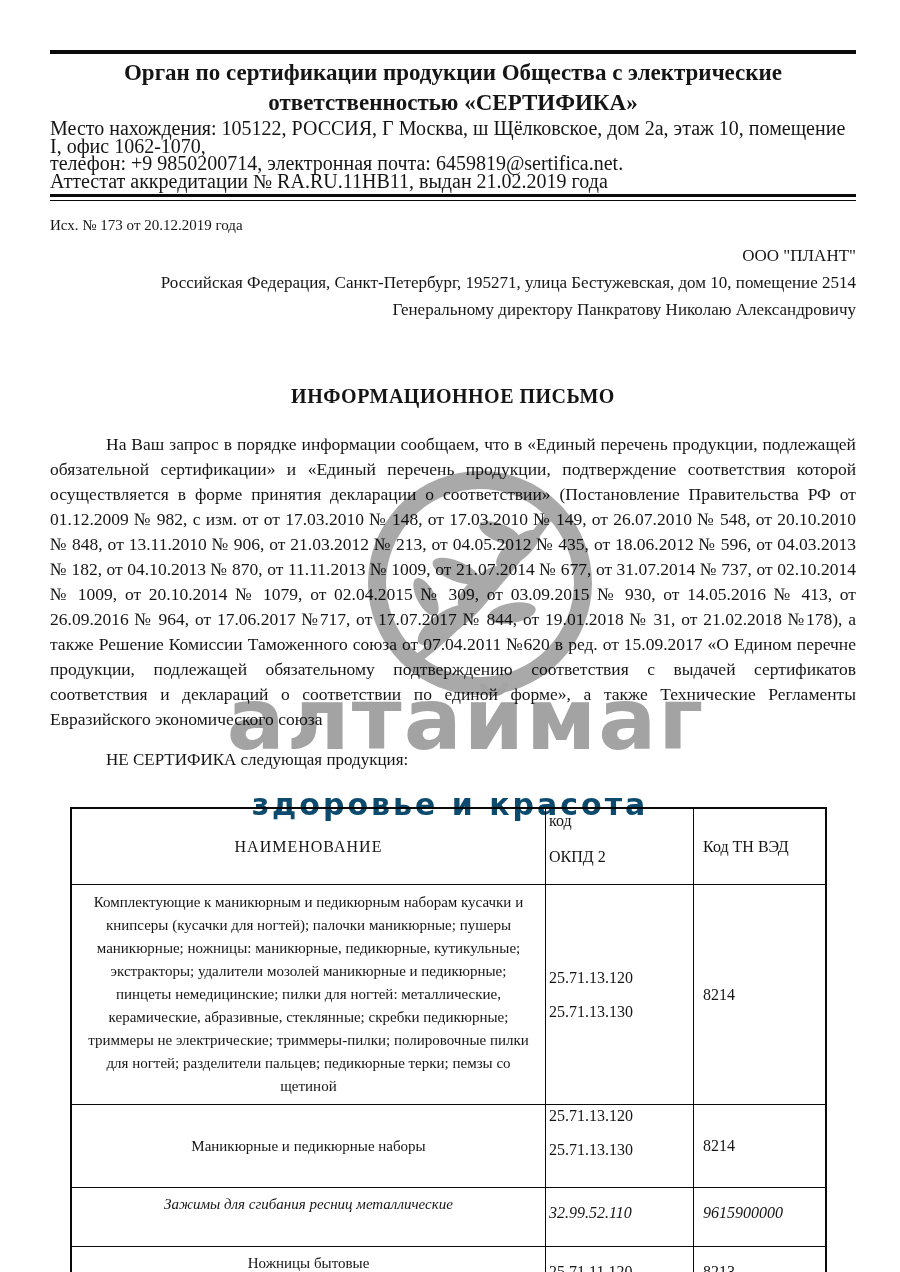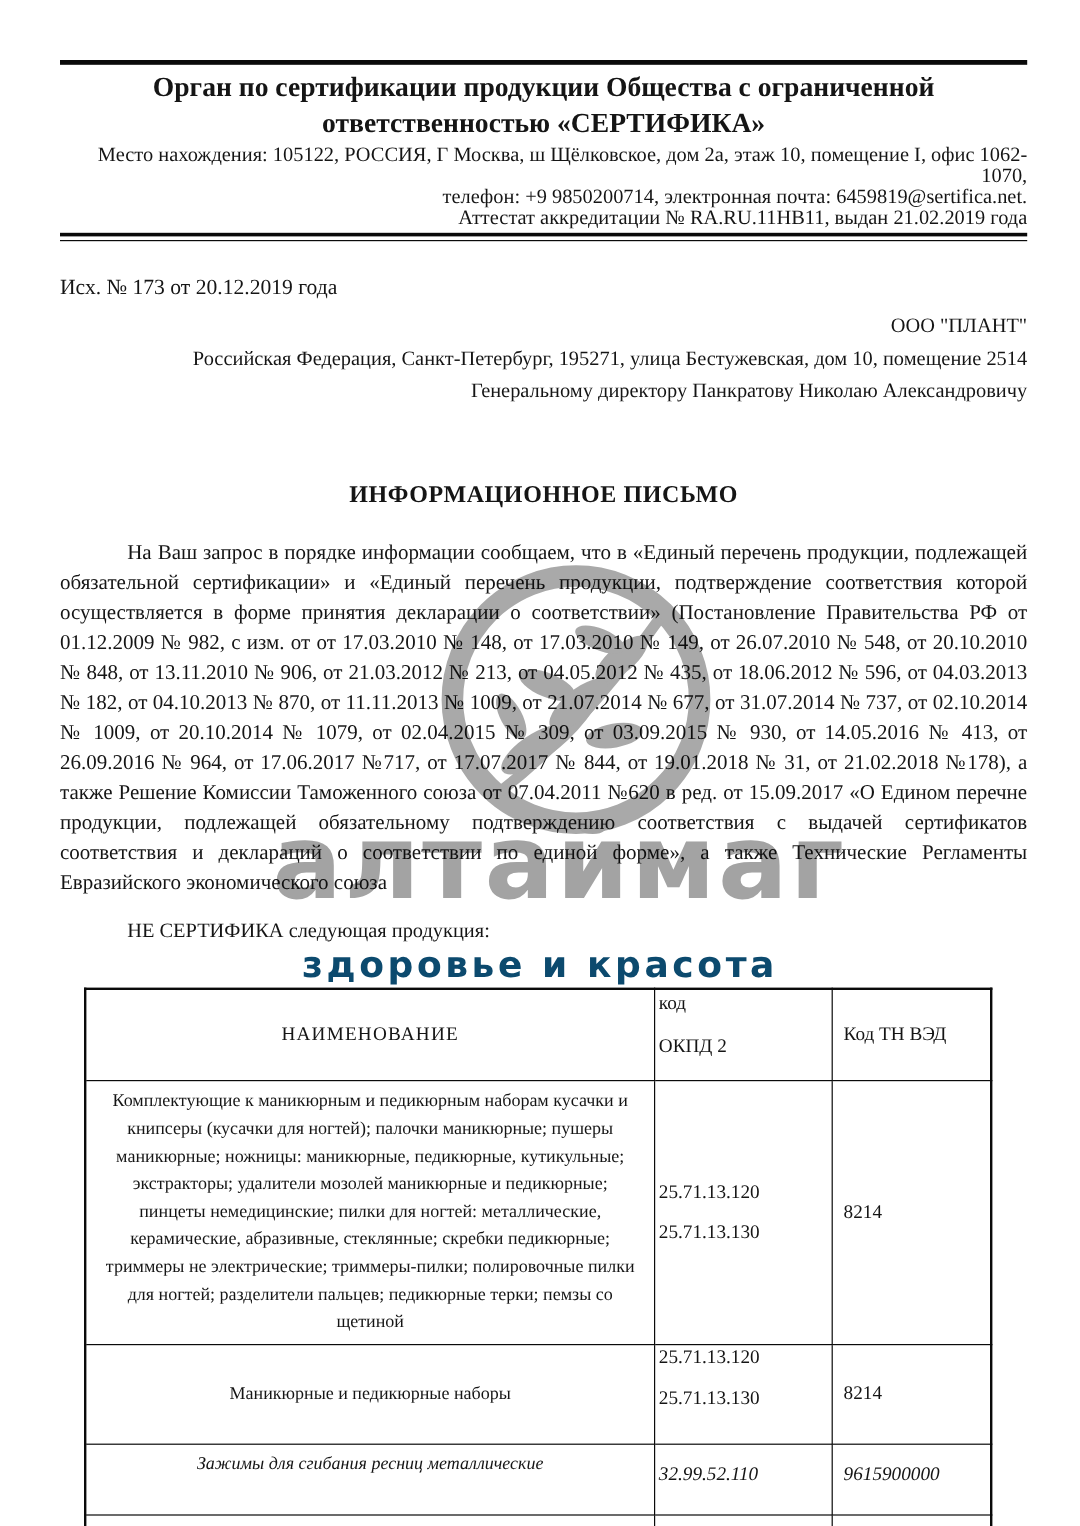--- a/index.html
+++ b/index.html
@@ -8,25 +8,25 @@
     font-family:"Liberation Serif","DejaVu Serif",serif;color:#151515;
   }
   .content{position:relative;z-index:1;padding:0 44px 0 50px;}
 
   
   .rule-top{border-top:4px solid #0a0a0a;margin-top:50px;}
   .org-title{
     margin:4px auto 2px auto;max-width:790px;text-align:center;
     font-size:23px;line-height:30px;font-weight:bold;
   }
-  .addr{text-align:right;font-size:17px;line-height:17.5px;}
+  .addr{text-align:left;font-size:20px;line-height:17.5px;}
   .rule-double{margin-top:4px;height:3px;border-top:3.5px solid #0a0a0a;border-bottom:1.5px solid #0a0a0a;}
 
   
-  .ref-line{margin-top:28px;font-size:18px;}
+  .ref-line{margin-top:16px;font-size:15px;}
   .recipient{margin-top:8px;text-align:right;font-size:17px;line-height:27px;}
 
   
   .letter-title{margin:62px 0 0 0;text-align:center;font-size:20px;font-weight:bold;letter-spacing:.5px;}
   .body-par{
     margin:24px 0 0 0;font-size:17.5px;line-height:25px;text-align:justify;text-indent:56px;
   }
   .not-included{margin:18px 0 0 0;font-size:17px;text-indent:56px;}
 
   
@@ -67,21 +67,21 @@
 </style>
 </head>
 <body>
 
 <div class="page">
 
   <div class="content">
 
     <div class="rule-top"></div>
 
-    <div class="org-title">Орган по сертификации продукции Общества с ограниченной ответственностью «СЕРТИФИКА»</div>
+    <div class="org-title">Орган по сертификации продукции Общества с электрические ответственностью «СЕРТИФИКА»</div>
 
     <div class="addr">Место нахождения: 105122, РОССИЯ, Г Москва, ш Щёлковское, дом 2а, этаж 10, помещение I, офис 1062-1070,</div>
     <div class="addr">телефон: +9 9850200714, электронная почта: 6459819@sertifica.net.</div>
     <div class="addr">Аттестат аккредитации № RA.RU.11HB11, выдан 21.02.2019 года</div>
 
     <div class="rule-double"></div>
 
     <div class="ref-line">Исх. № 173 от 20.12.2019 года</div>
 
     <div class="recipient">

